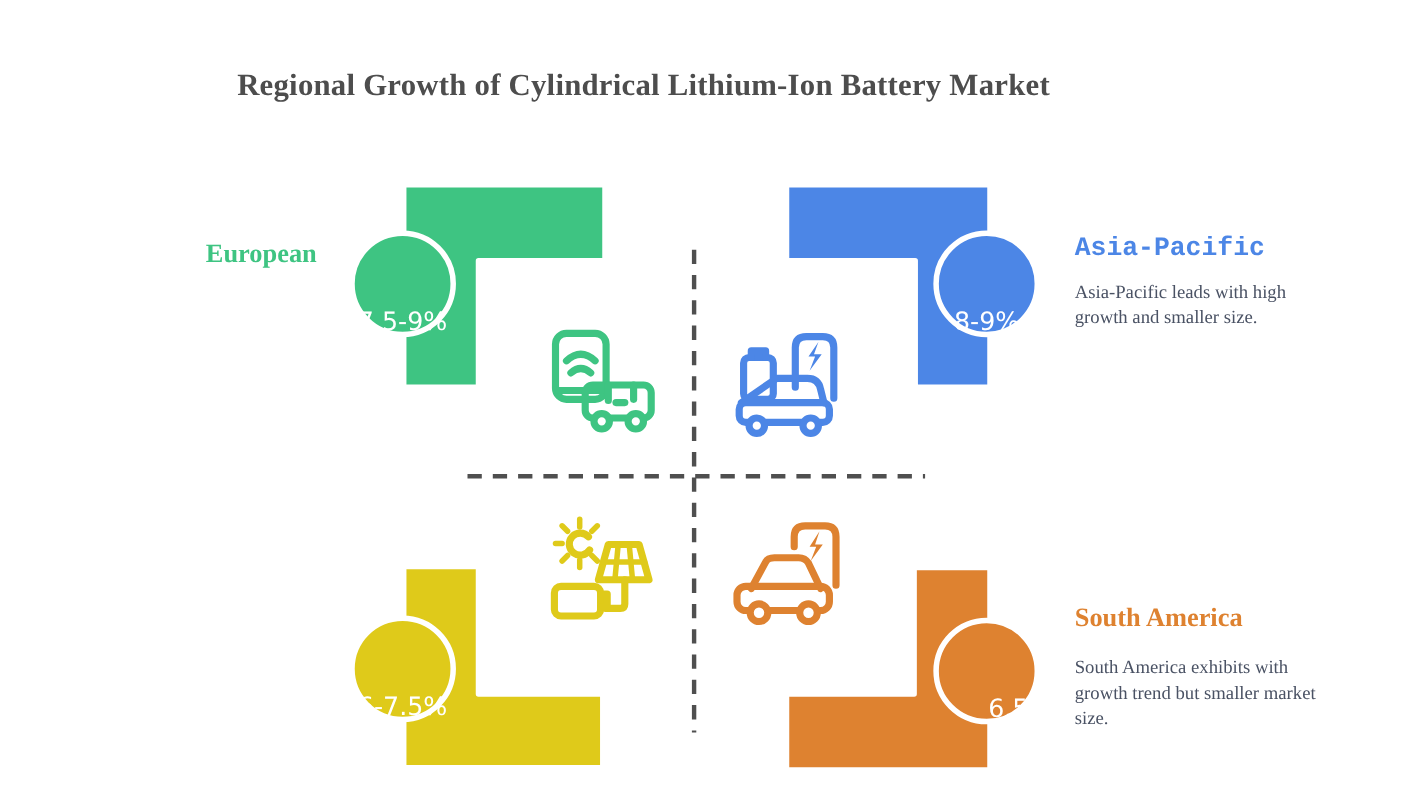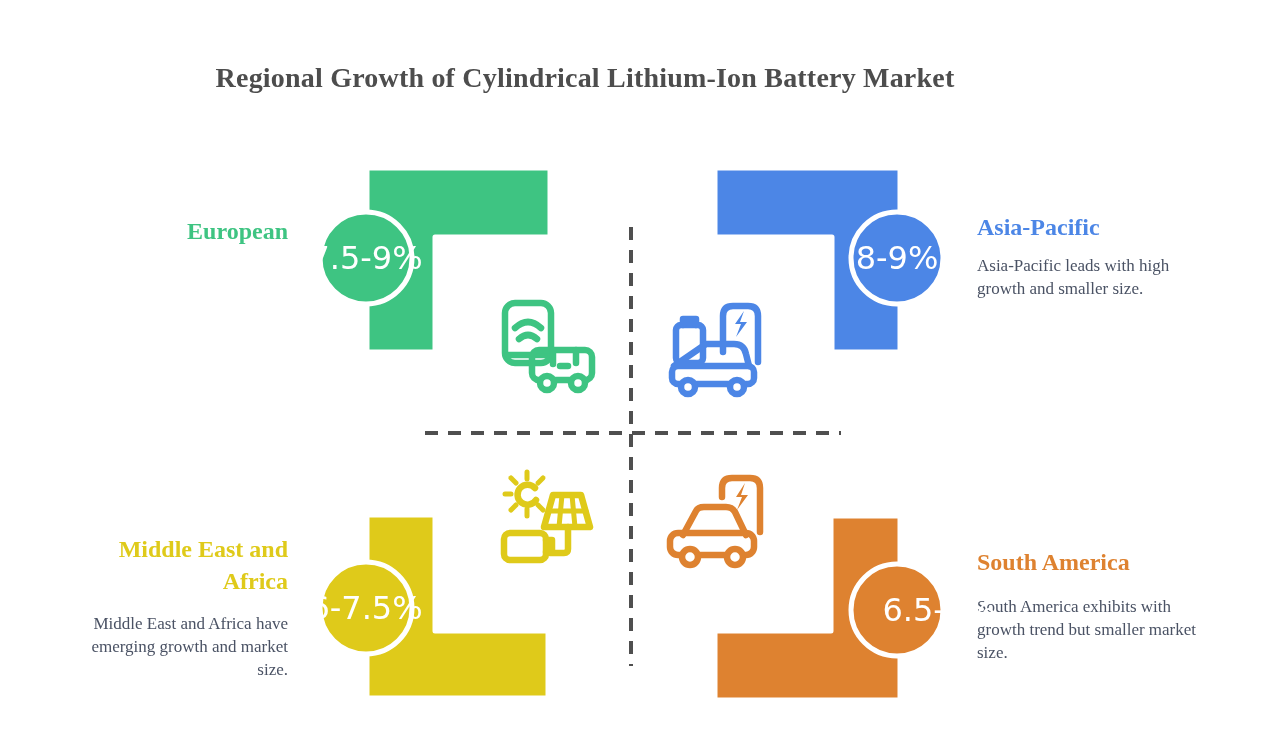--- a/index.html
+++ b/index.html
@@ -9,21 +9,21 @@
          font-size:28px;font-weight:bold;color:#4d4d4d;letter-spacing:.2px;}
   .heading{position:absolute;font-size:24px;font-weight:bold;line-height:1.35;}
   .desc{position:absolute;font-size:17px;line-height:23px;color:#4a5264;}
   .align-r{text-align:right;}
   .align-l{text-align:left;}
   .c-green{color:#3ec482;}
   .c-blue{color:#4c86e6;}
   .c-yellow{color:#dfca1a;}
   .c-orange{color:#de8230;}
   .rate{position:absolute;transform:translate(-50%,-50%);color:#fff;
-        font-family:"DejaVu Sans", sans-serif;font-size:32px;white-space:nowrap;}
+        font-family:"DejaVu Sans", sans-serif;font-size:23px;white-space:nowrap;margin-top:35px;}
   svg.canvas{position:absolute;left:0;top:0;}
 </style>
 </head>
 <body>
 
 <div class="stage">
 
   <svg class="canvas" width="1274" height="733" viewBox="0 0 1274 733">
 
     <line x1="425" y1="433" x2="841" y2="433" stroke="#4f4f4f" stroke-width="4" stroke-dasharray="13 10"></line>
@@ -91,25 +91,23 @@
       <circle cx="690" cy="557" r="8" fill="#fff"></circle>
       <circle cx="735" cy="557" r="8" fill="#fff"></circle>
     </g>
   </svg>
 
   <div class="title">Regional Growth of Cylindrical Lithium-Ion Battery Market</div>
 
   <div class="heading c-green align-r" style="left:40px;top:215px;width:248px;">European</div>
   <div class="rate" style="left:366px;top:258px;">7.5-9%</div>
 
-  <div class="heading c-blue align-l" style="left:977px;top:211px;width:260px;">Asia-Pacific</div>
+  <div class="heading c-blue align-l" style="left:977px;top:211px;width:260px;font-family:Liberation Mono, monospace;">Asia-Pacific</div>
   <div class="desc align-l" style="left:977px;top:254px;width:230px;">Asia-Pacific leads with high growth and smaller size.</div>
   <div class="rate" style="left:897px;top:258px;">8-9%</div>
 
-  <div class="heading c-yellow align-r" style="left:88px;top:533px;width:200px;">Middle East and Africa</div>
-  <div class="desc align-r" style="left:58px;top:612px;width:230px;">Middle East and Africa have emerging growth and market size.</div>
   <div class="rate" style="left:366px;top:608px;">6-7.5%</div>
 
   <div class="heading c-orange align-l" style="left:977px;top:546px;width:260px;">South America</div>
   <div class="desc align-l" style="left:977px;top:595px;width:225px;">South America exhibits with growth trend but smaller market size.</div>
   <div class="rate" style="left:939px;top:610px;">6.5-8%</div>
 
 </div>
 
 </body></html>

